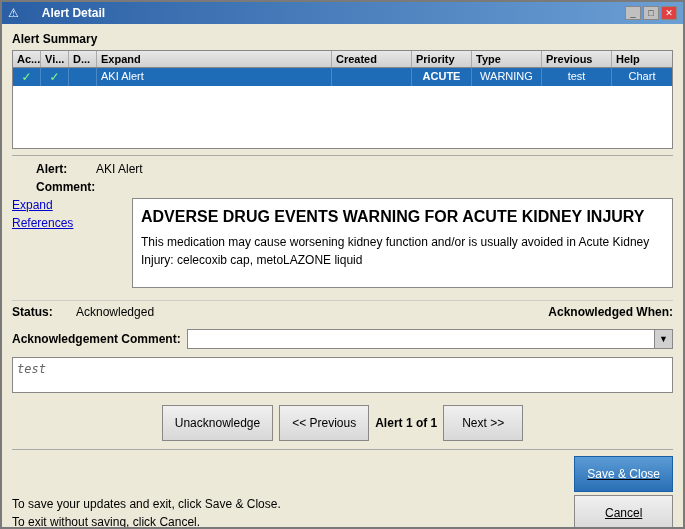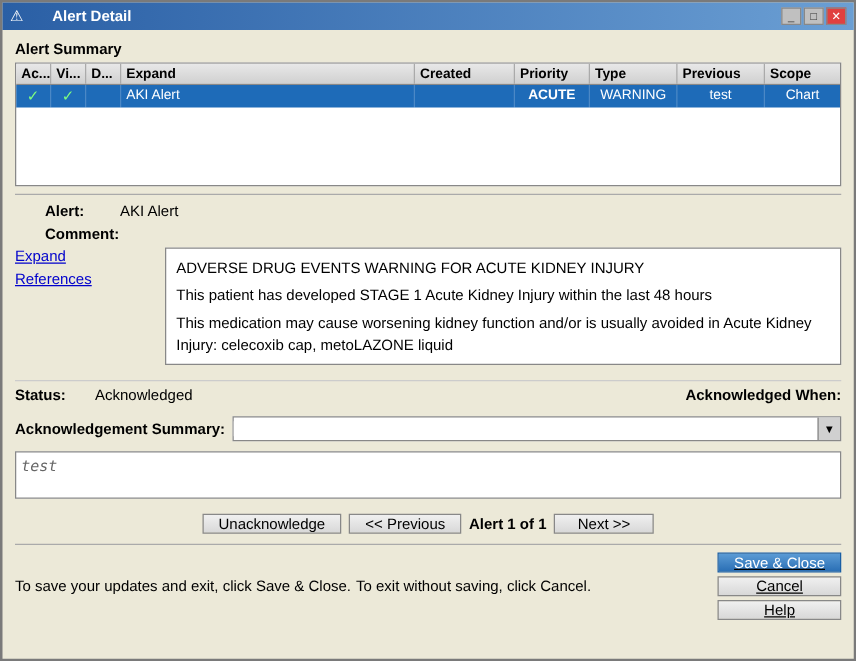--- a/index.html
+++ b/index.html
@@ -166,22 +166,22 @@
       background: white;
       padding: 6px 8px;
       margin-left: 60px;
       min-height: 90px;
       font-size: 12px;
       line-height: 1.5;
       color: #000;
     }
 
     .message-line-1 {
-      font-weight: normal;
-      font-size: 12px;
+      font-weight: bold;
+      font-size: 16px;
       margin-bottom: 4px;
     }
 
     .message-line-2 {
       margin-bottom: 4px;
     }
 
     .message-line-3 {
       color: #000;
     }
@@ -293,21 +293,21 @@
     }
 
     .btn {
       padding: 3px 12px;
       font-size: 12px;
       border: 1px solid #888;
       background: linear-gradient(to bottom, #f0f0f0, #d8d8d8);
       cursor: pointer;
       color: #000;
       min-width: 80px;
-      height: 16px;
+      height: 36px;
       display: flex;
       align-items: center;
       justify-content: center;
     }
 
     .alert-counter {
       font-size: 12px;
       font-weight: bold;
       color: #000;
       white-space: nowrap;
@@ -336,21 +336,21 @@
 
     .footer-buttons {
       display: flex;
       flex-direction: column;
       gap: 3px;
       text-decoration: underline;
     }
 
     .footer-left {
       display: flex;
-      flex-direction: row;
+      flex-direction: column;
       gap: 4px;
     }
 
     .priority-high {
       color: white;
       font-weight: bold;
     }
 
     .type-warning {
       color: white;
@@ -380,21 +380,21 @@
       <div class="table-container">
         <div class="table-header">
           <div class="th">Ac...</div>
           <div class="th">Vi...</div>
           <div class="th">D...</div>
           <div class="th">Expand</div>
           <div class="th">Created</div>
           <div class="th">Priority</div>
           <div class="th">Type</div>
           <div class="th">Previous</div>
-          <div class="th">Scope</div>
+          <div class="th">Help</div>
         </div>
         <div class="table-body">
           <div class="table-row">
             <div class="td"><span class="checkmark">✓</span></div>
             <div class="td"><span class="checkmark">✓</span></div>
             <div class="td"></div>
             <div class="td alert-name">AKI Alert</div>
             <div class="td"></div>
             <div class="td priority-high">ACUTE</div>
             <div class="td type-warning">WARNING</div>
@@ -413,38 +413,37 @@
       <div class="detail-row">
         <span class="detail-label">Comment:</span>
       </div>
       <div class="message-area">
         <div class="left-links">
           <button class="link-btn">Expand</button>
           <button class="link-btn">References</button>
         </div>
         <div class="message-box">
           <div class="message-line-1">ADVERSE DRUG EVENTS WARNING FOR ACUTE KIDNEY INJURY</div>
-          <div class="message-line-2">This patient has developed STAGE 1 Acute Kidney Injury within the last 48 hours</div>
           <div class="message-line-3">This medication may cause worsening kidney function and/or is usually avoided in Acute Kidney Injury: celecoxib cap, metoLAZONE liquid</div>
         </div>
       </div>
     </div>
 
     <div class="status-row">
       <div class="status-left">
         <span class="detail-label">Status:</span>
         <span class="detail-value">Acknowledged</span>
       </div>
       <div class="status-right">
         <span class="detail-label">Acknowledged When:</span>
       </div>
     </div>
 
     <div class="ack-comment-row">
-      <span class="detail-label" style="min-width: auto; white-space: nowrap;">Acknowledgement Summary:</span>
+      <span class="detail-label" style="min-width: auto; white-space: nowrap;">Acknowledgement Comment:</span>
       <div class="ack-input-wrapper">
         <input type="text" class="ack-input-inner" style="">
         <div class="dropdown-arrow">▼</div>
       </div>
     </div>
 
     <textarea class="comment-textarea" style="">test</textarea>
 
     <div class="bottom-buttons-row">
       <button class="btn">Unacknowledge</button>

